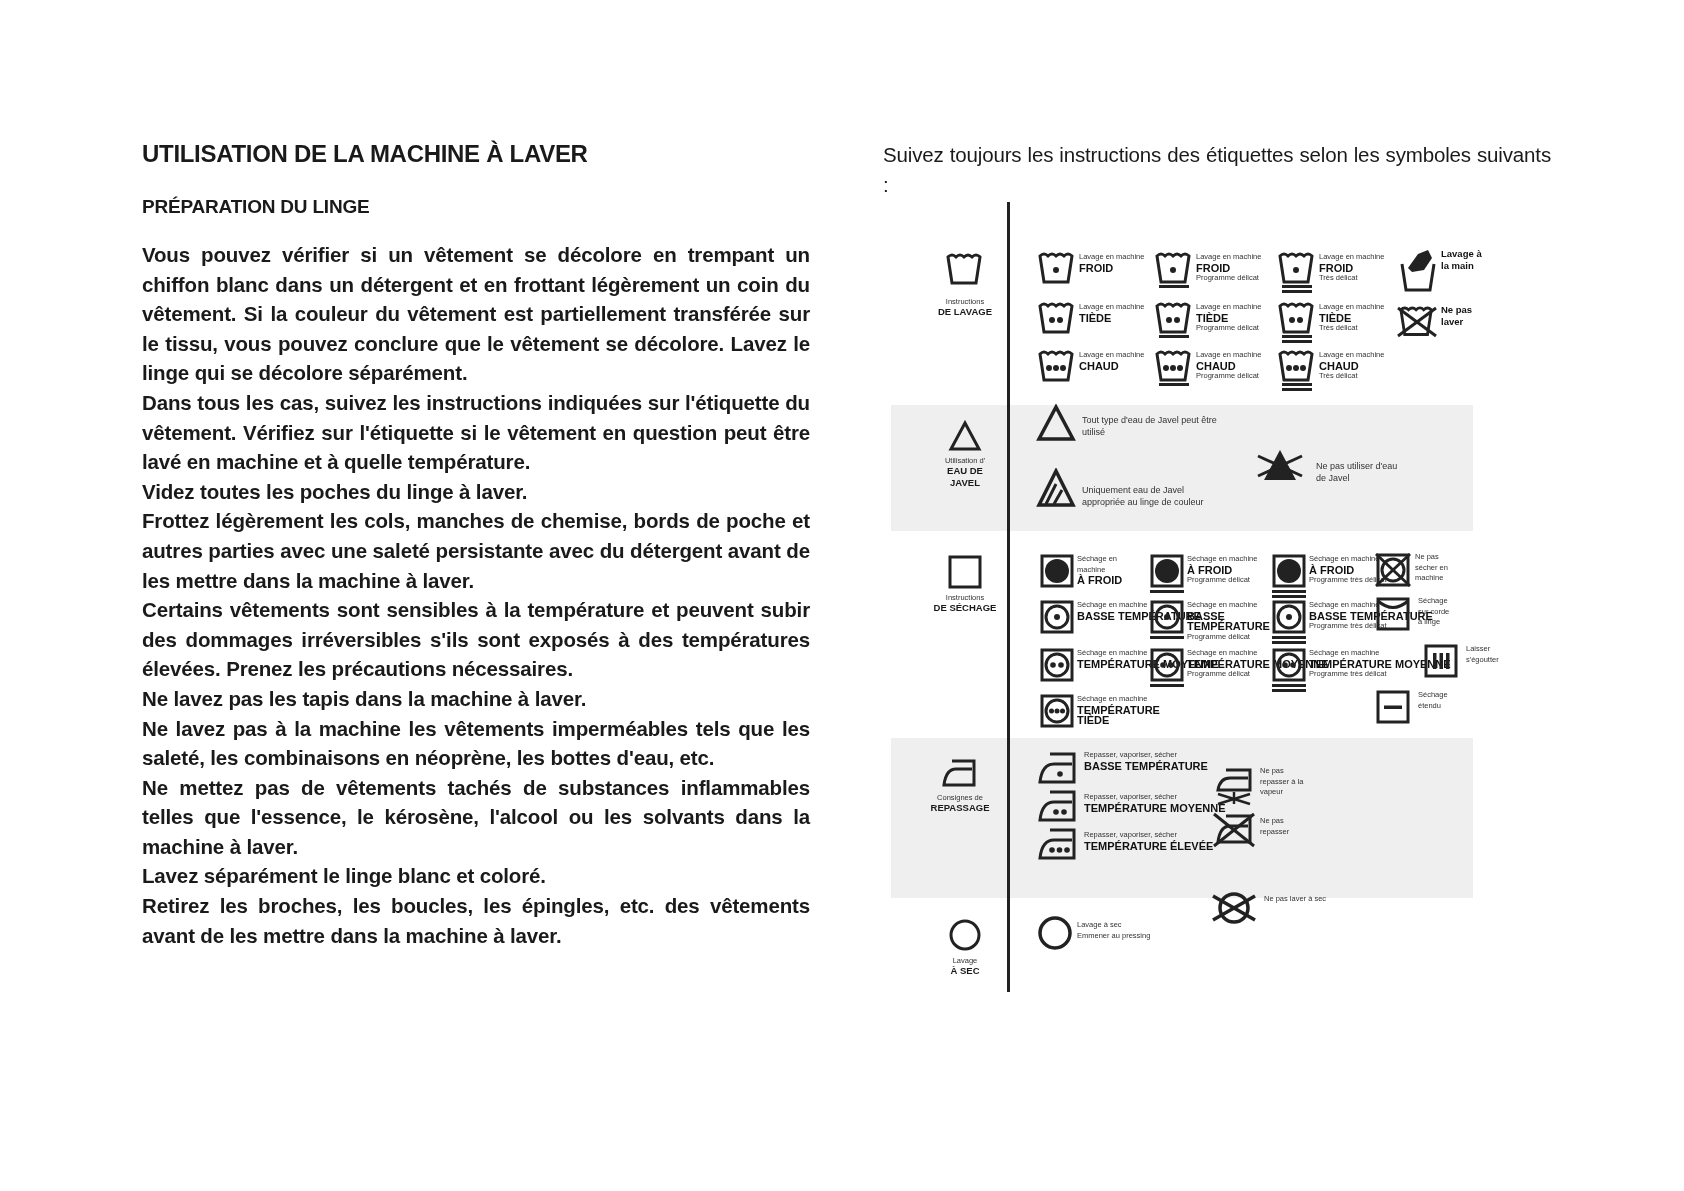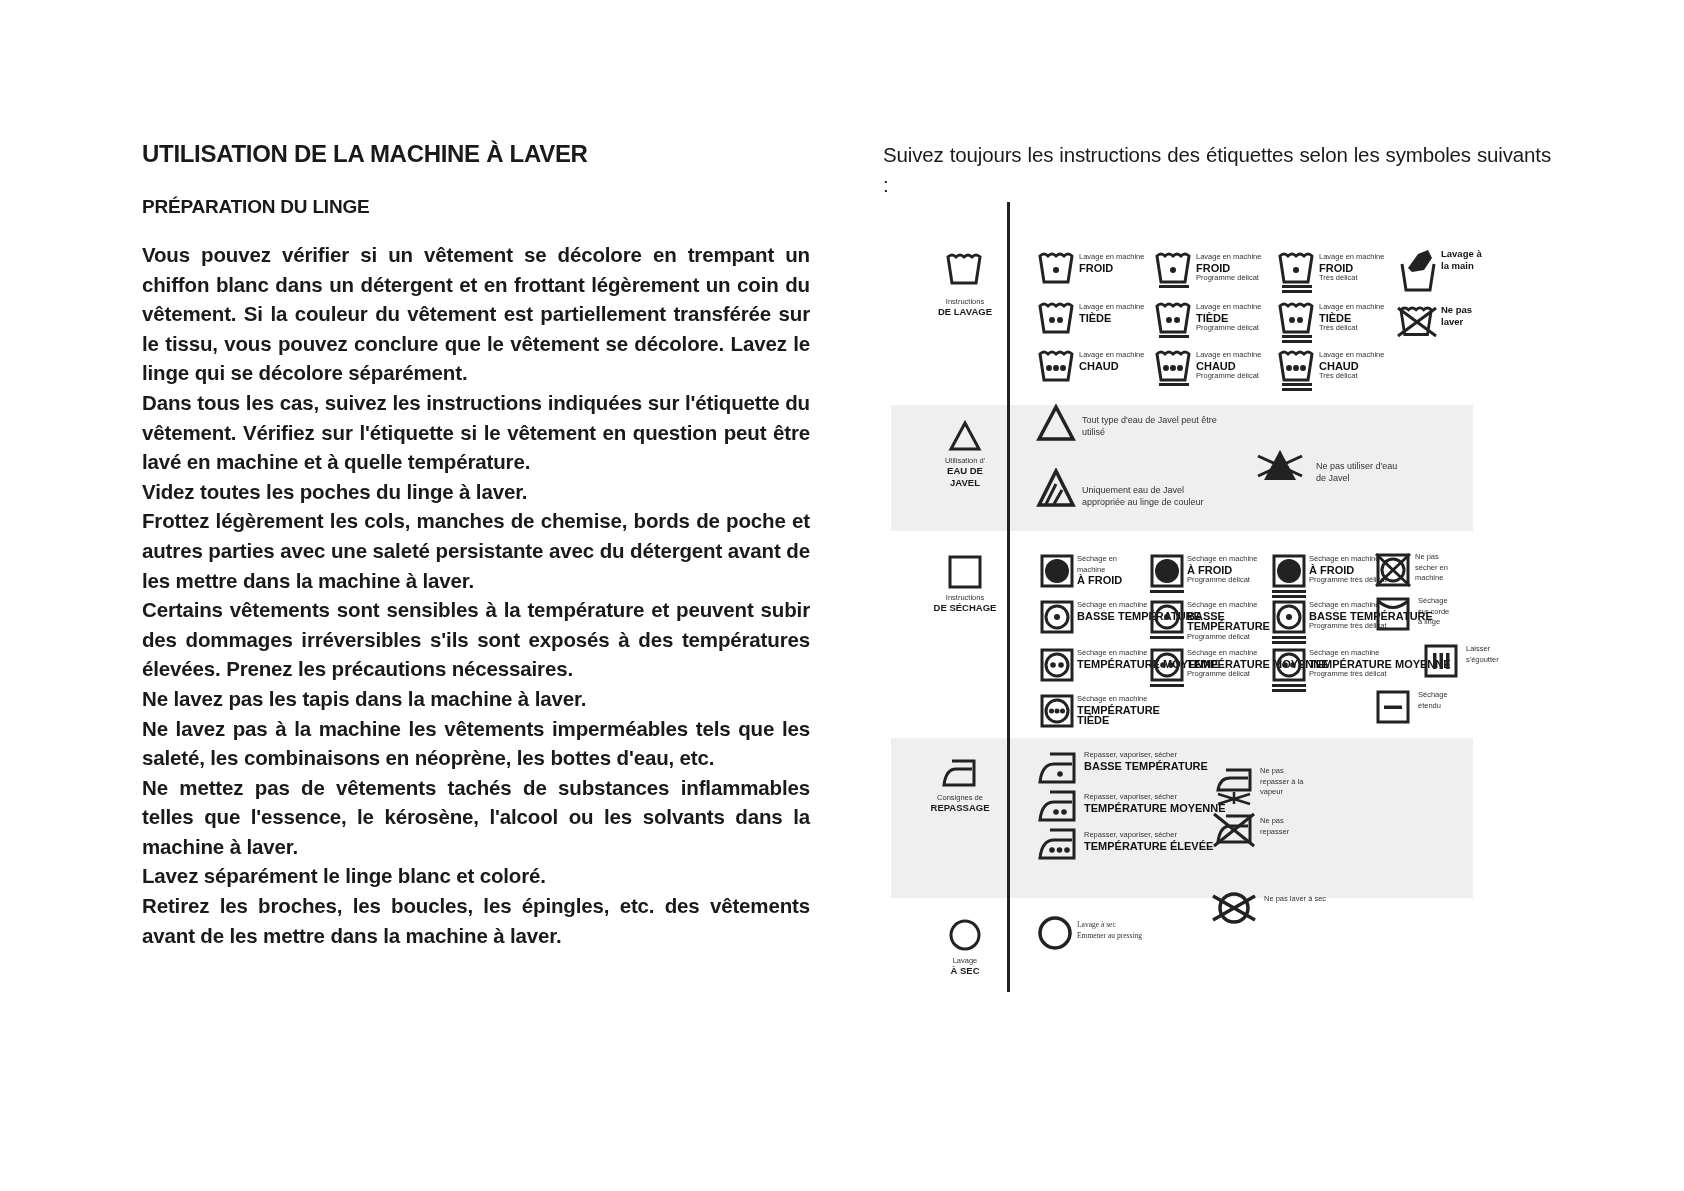--- a/index.html
+++ b/index.html
@@ -389,21 +389,21 @@
   <svg width="34" height="34">
       <circle cx="17" cy="17" r="14" fill="none" stroke="#222" stroke-width="3"></circle>
     </svg>
   <span class="cat-small">Lavage</span>
   <span class="cat-big">À SEC</span>
 </div>
 <div class="sym" style="left:1036px;top:914px;">
   <svg width="38" height="38">
       <circle cx="19" cy="19" r="15" fill="none" stroke="#222" stroke-width="3.5"></circle>
     </svg>
-  <div class="lbl" style="margin-top:6px;font-family:Liberation Serif, serif;"><span>Lavage à sec</span><br><span>Emmener au pressing</span></div>
+  <div class="lbl" style="margin-top:6px;"><span>Lavage à sec</span><br><span>Emmener au pressing</span></div>
 </div>
 <div class="sym" style="left:1210px;top:890px;">
   <svg width="48" height="36">
       <circle cx="24" cy="18" r="14" fill="none" stroke="#222" stroke-width="3.5"></circle>
       <line x1="3" y1="6" x2="45" y2="30" stroke="#222" stroke-width="3.5"></line>
       <line x1="45" y1="6" x2="3" y2="30" stroke="#222" stroke-width="3.5"></line>
     </svg>
   <div class="lbl" style="margin-left:6px;margin-top:4px;"><span>Ne pas laver à sec</span></div>
 </div>
 

